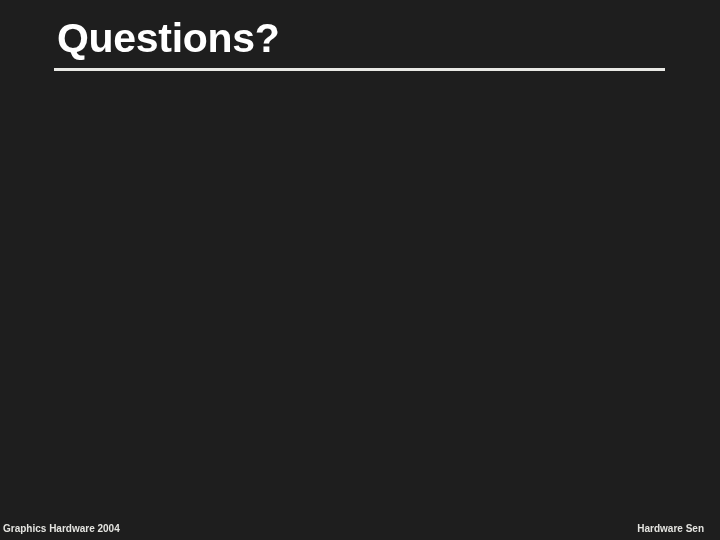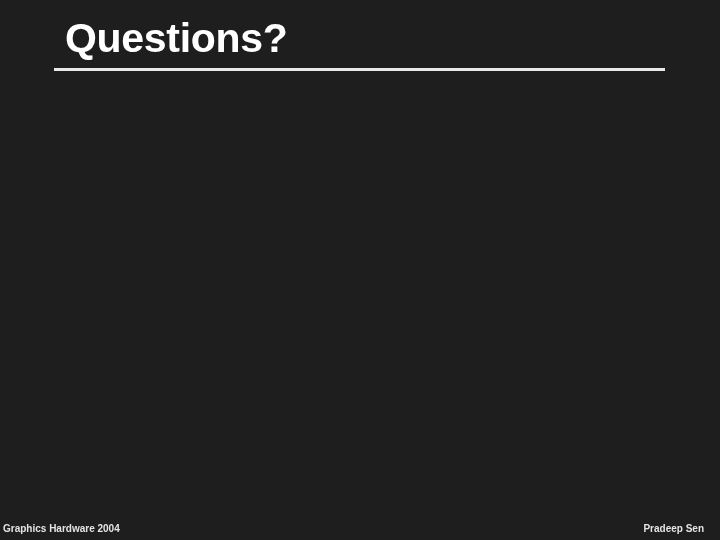--- a/index.html
+++ b/index.html
@@ -27,21 +27,21 @@
   .title-block {
     position: absolute;
     left: 0;
     top: 0;
     width: 720px;
     height: 78px;
   }
 
   .slide-title {
     position: absolute;
-    left: 65px;
+    left: 57px;
     top: 14px;
     margin: 0;
     font-family: "Liberation Sans", sans-serif;
     font-size: 41px;
     font-weight: bold;
     line-height: 48px;
     letter-spacing: -0.3px;
     color: #ffffff;
     white-space: nowrap;
   }
@@ -95,16 +95,16 @@
 
   <div class="title-block">
     <h1 class="slide-title">Questions?</h1>
     <div class="title-rule"></div>
   </div>
 
   <div class="slide-body"></div>
 
   <div class="footer">
     <span class="footer-text footer-left">Graphics Hardware 2004</span>
-    <span class="footer-text footer-right">Pradeep Sen</span>
+    <span class="footer-text footer-right">Hardware Sen</span>
   </div>
 
 </div>
 
 </body></html>

